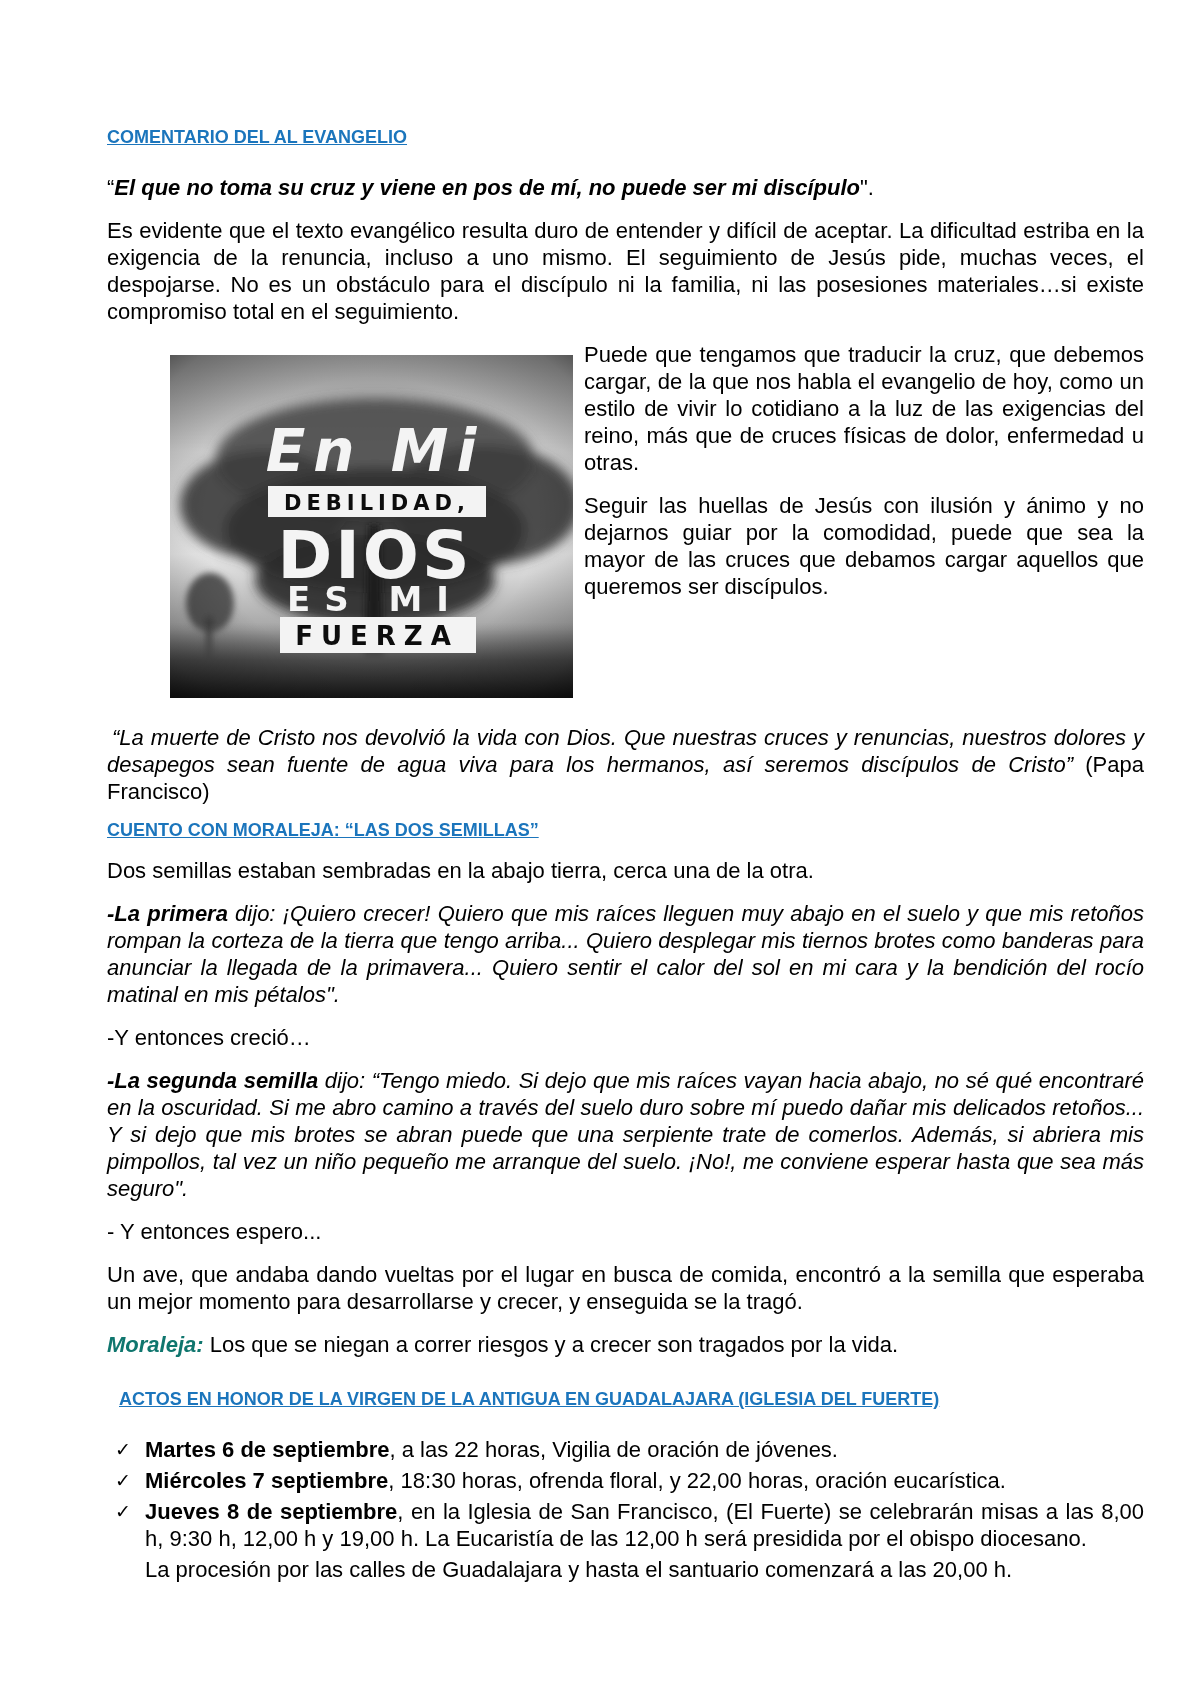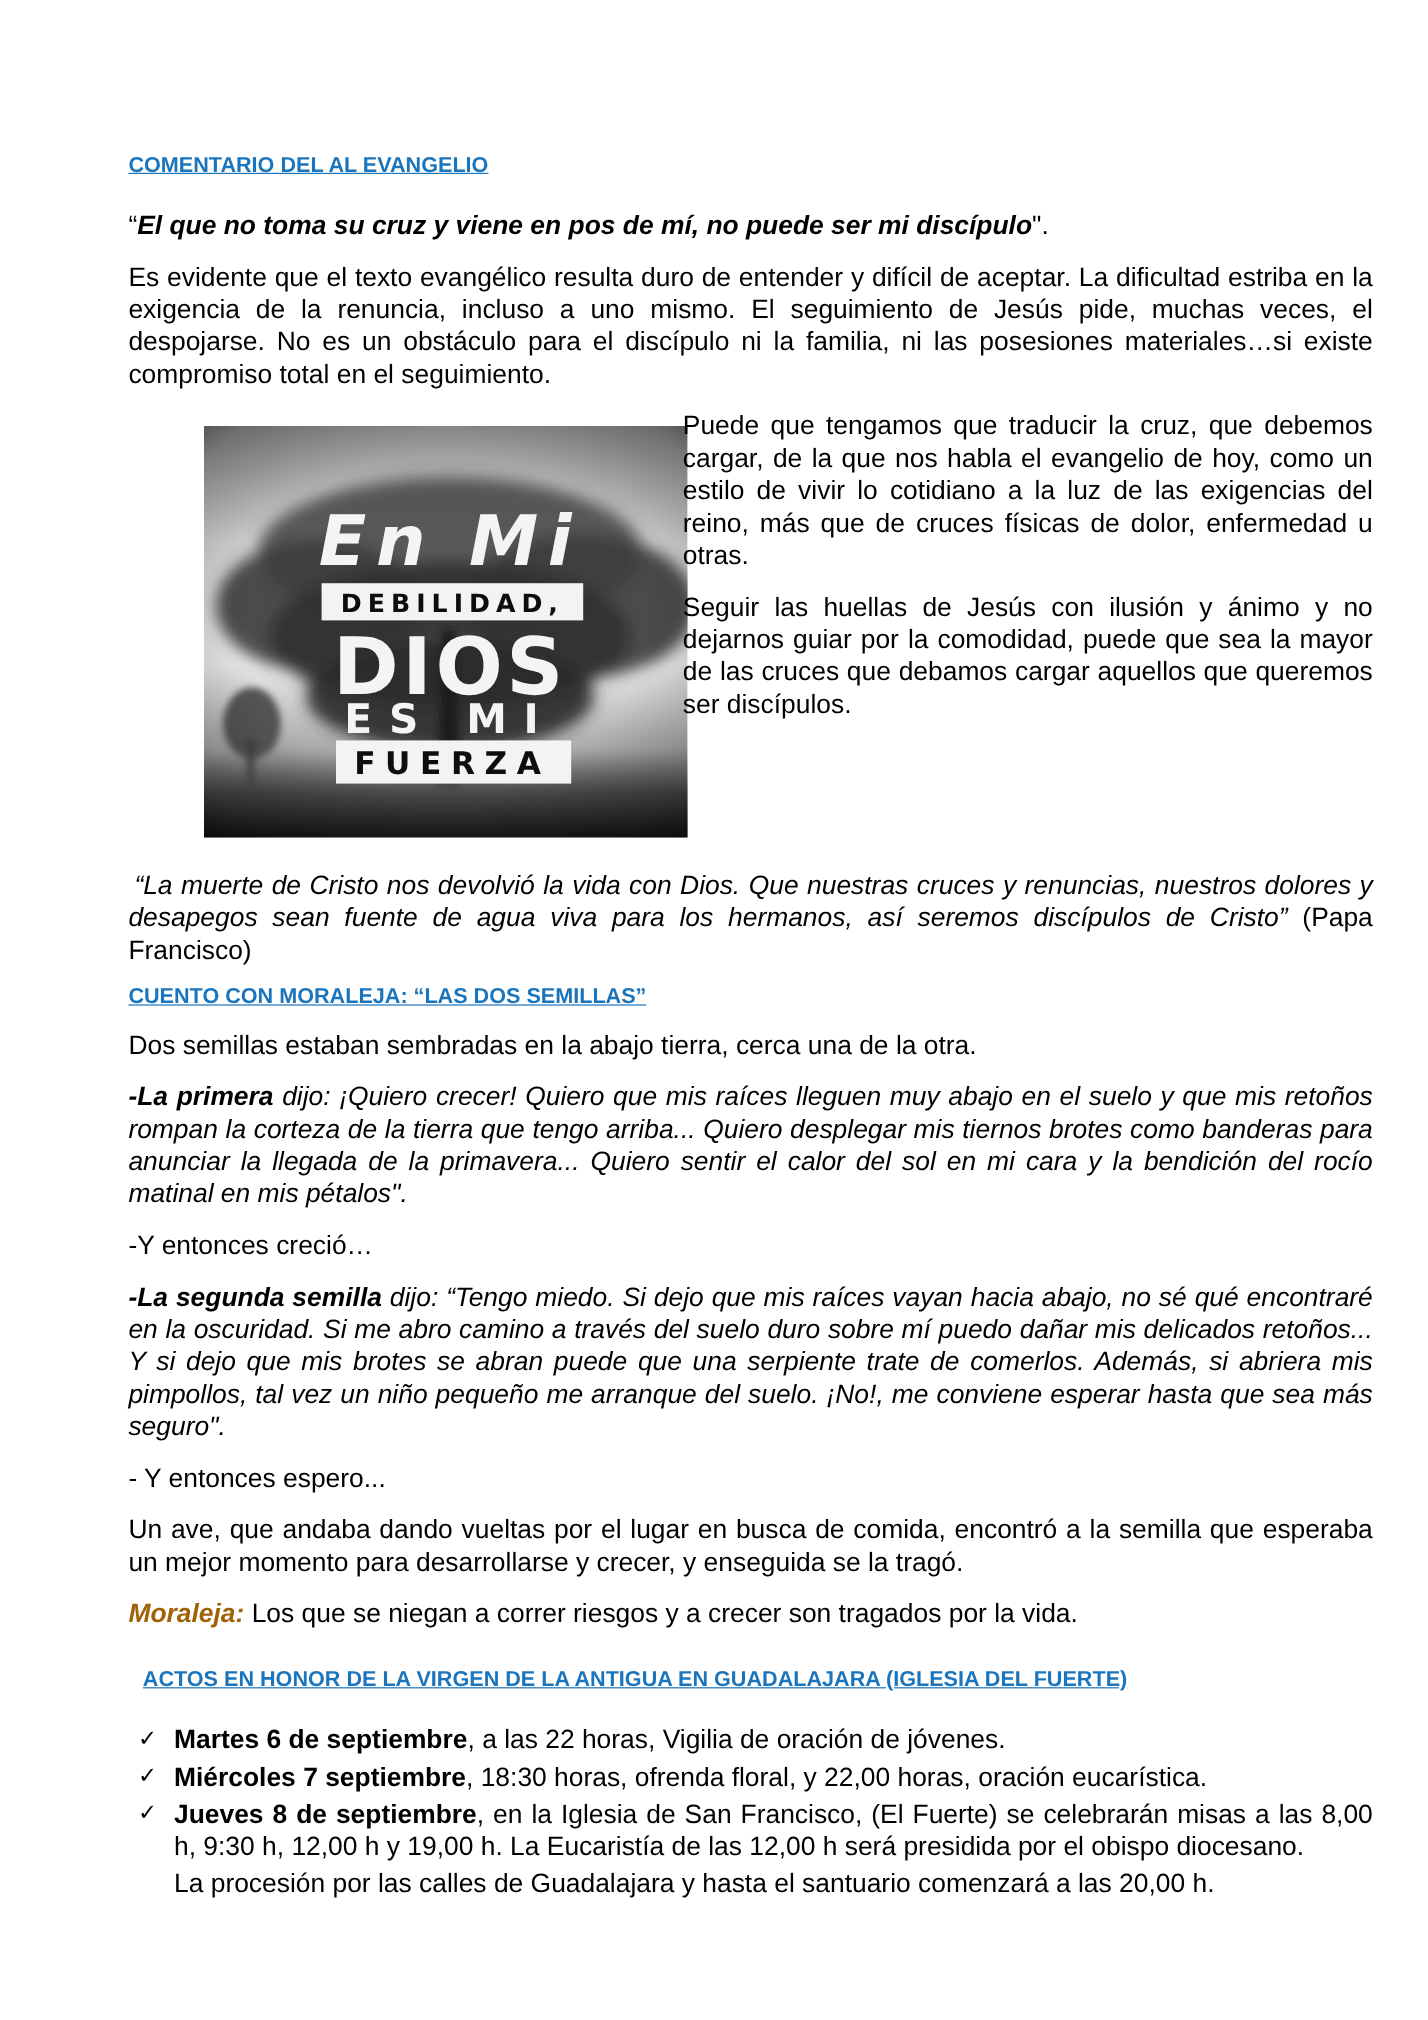--- a/index.html
+++ b/index.html
@@ -24,26 +24,26 @@
   .sec-heading.actos { margin: 30px 0 26px 12px; }
   p.body { margin: 16px 0 13px 0; }
   .just { text-align: justify; }
   .tight { margin: 0 0 13px 0; }
   .no-gap { margin-bottom: 0; font-style: italic; }
   .verse { margin: 0 0 14px 0; }
   .verse .bi { font-weight: bold; font-style: italic; }
   .fig-wrap::after { content: ""; display: block; clear: both; }
   .fig {
     float: left; width: 341px; height: 343px;
-    margin: 14px 58px 10px 63px;
+    margin: 14px 73px 10px 63px;
   }
   .fig svg { display: block; width: 403px; height: 343px; }
   .papa { clear: both; margin: 6px 0 16px 0; text-indent: 5px; }
   .papa .ital { font-style: italic; }
-  .moraleja-label { color: #a16207; font-weight: bold; font-style: italic; }
+  .moraleja-label { color: #0f766e; font-weight: bold; font-style: italic; }
   .bold { font-weight: bold; }
   .checklist { list-style: none; margin: 0; padding: 0; }
   .checklist li { position: relative; padding-left: 38px; margin-bottom: 4px; }
   .checklist .check {
     position: absolute; left: 8px; top: 0;
     font-size: 19px; color: #000;
   }
   .svg-word { fill: #f4f4f4; font-family: "DejaVu Sans", sans-serif; font-weight: bold; }
   .svg-word-dark { fill: #0d0d0d; font-family: "DejaVu Sans", sans-serif; font-weight: bold; }
 </style>

